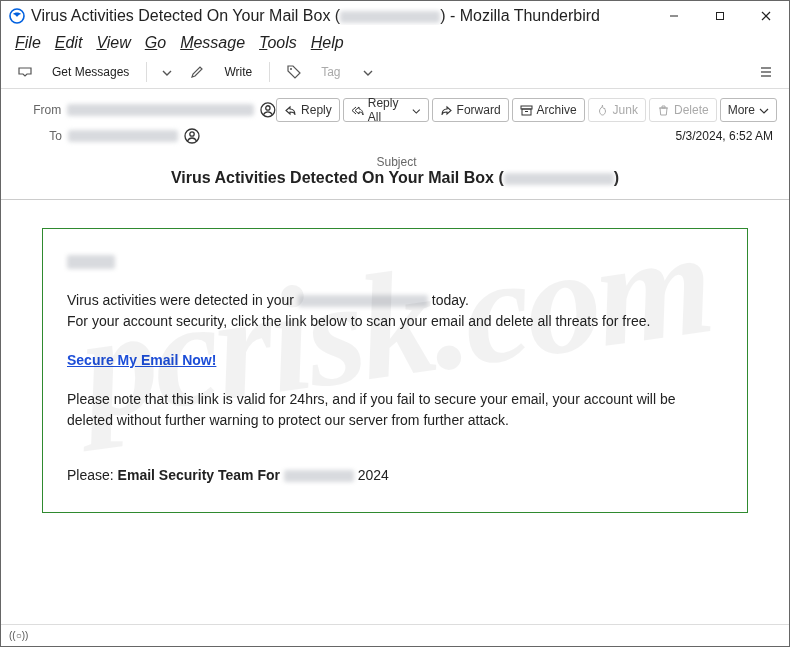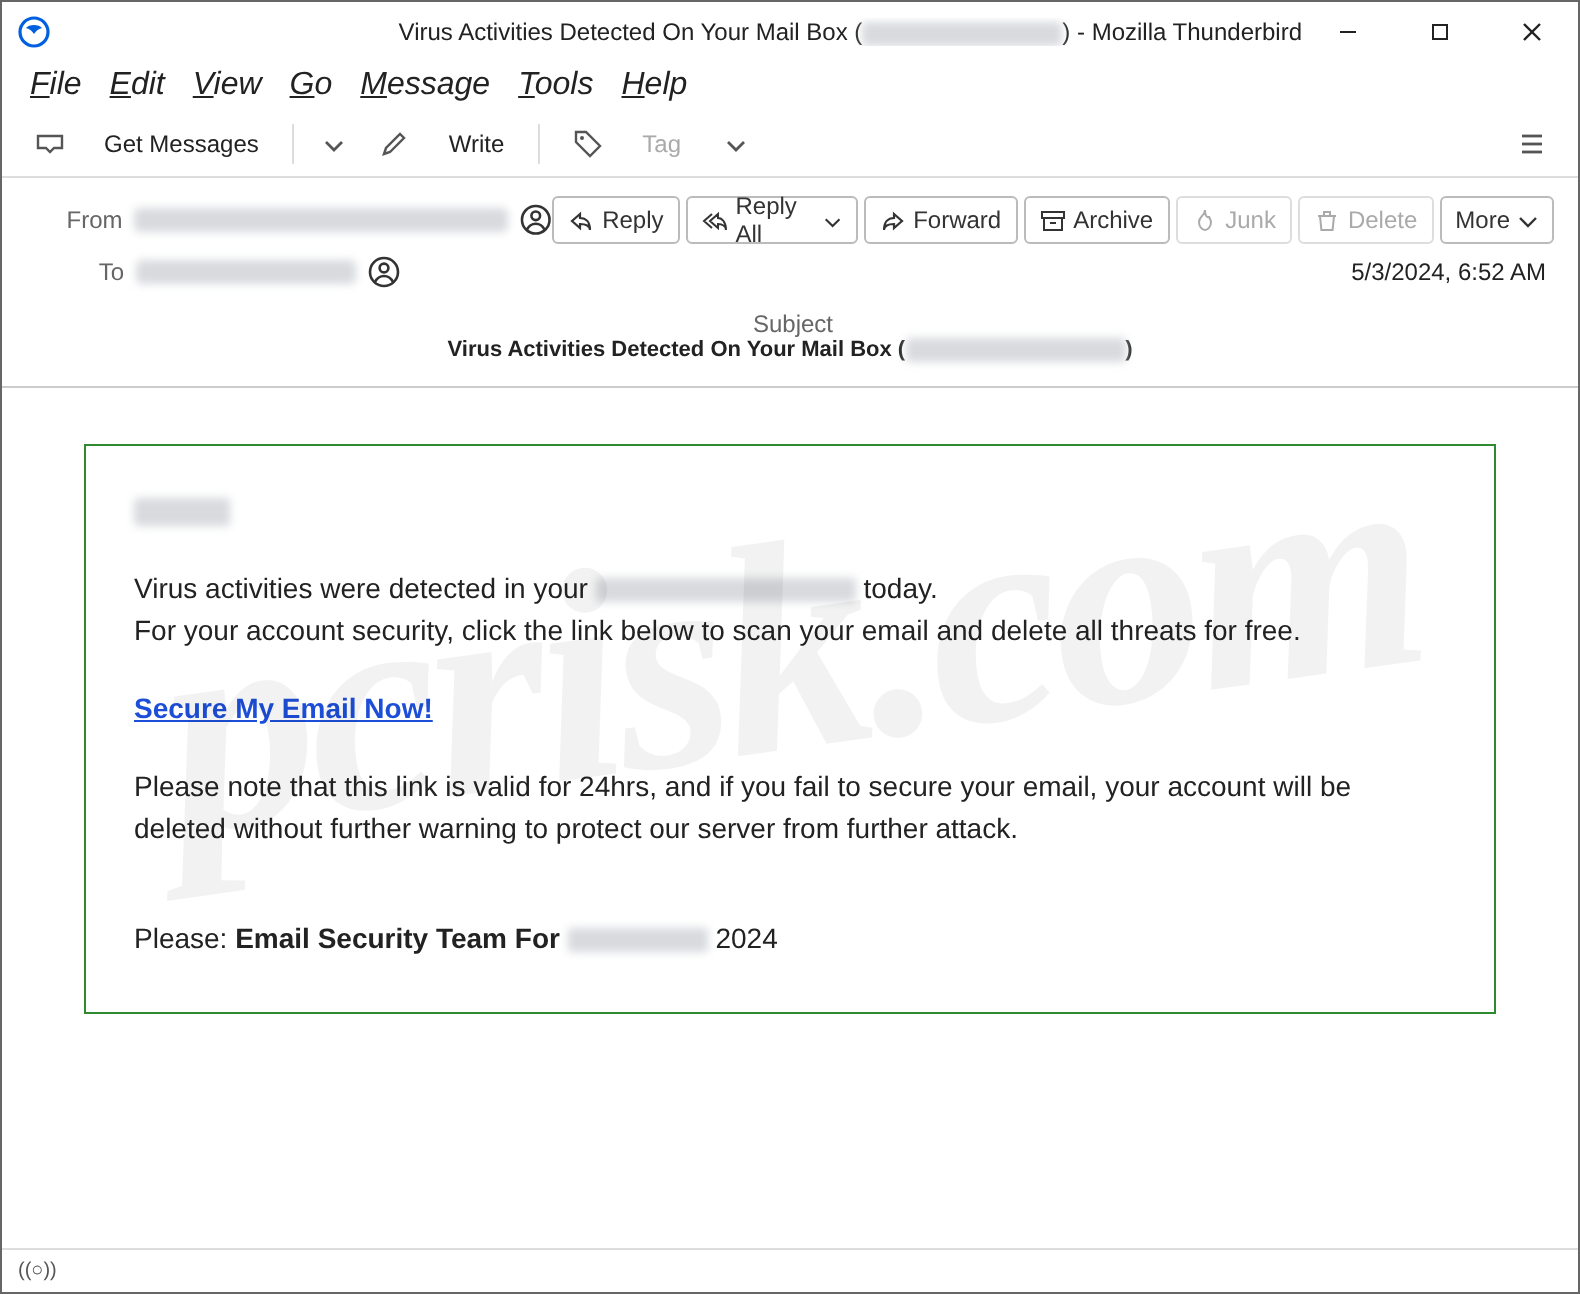--- a/index.html
+++ b/index.html
@@ -23,25 +23,24 @@
     padding: 0 0 0 8px;
     background: #fff;
   }
   .titlebar .logo {
     width: 16px; height: 16px; margin-right: 6px;
     display: inline-flex; align-items: center; justify-content: center;
     color: #0060df;
   }
   .titlebar .title-text {
     flex: 1;
-    font-size: 12px;
+    font-size: 16px;
     color: #222;
     white-space: nowrap;
     overflow: hidden;
-    text-align: right;
   }
   .winbtns { display: flex; }
   .winbtn {
     width: 46px; height: 30px;
     display: inline-flex; align-items: center; justify-content: center;
     color: #222;
   }
   .winbtn svg { width: 10px; height: 10px; }
   
   .menubar {
@@ -117,21 +116,21 @@
     gap: 4px;
     font-size: 12px;
     background: #fff;
     color: #333;
   }
   .hdr-actions .abtn.disabled { color: #aaa; border-color: #ddd; }
   .hdr-actions .abtn .ico { width:13px; height:13px; display:inline-flex; }
   .hdr-actions .abtn .chev { width:10px; height:10px; }
   .timestamp { margin-left: auto; color: #222; font-size: 12px; padding-right: 4px;}
   .subject-row { padding-top: 6px; flex-direction: column; }
-  .subject-text { font-weight: 600; font-size: 11px; }
+  .subject-text { font-weight: 600; font-size: 16px; }
   
   .msgbody { padding: 28px 41px; font-family: Verdana, Geneva, sans-serif; font-size: 14px; position: relative; }
   .greenbox {
     border: 1px solid #2f8a2f;
     padding: 22px 24px 26px 24px;
     color: #222;
     line-height: 1.5;
   }
   .greenbox .line { margin: 0; }
   .greenbox .sep { height: 18px; }

